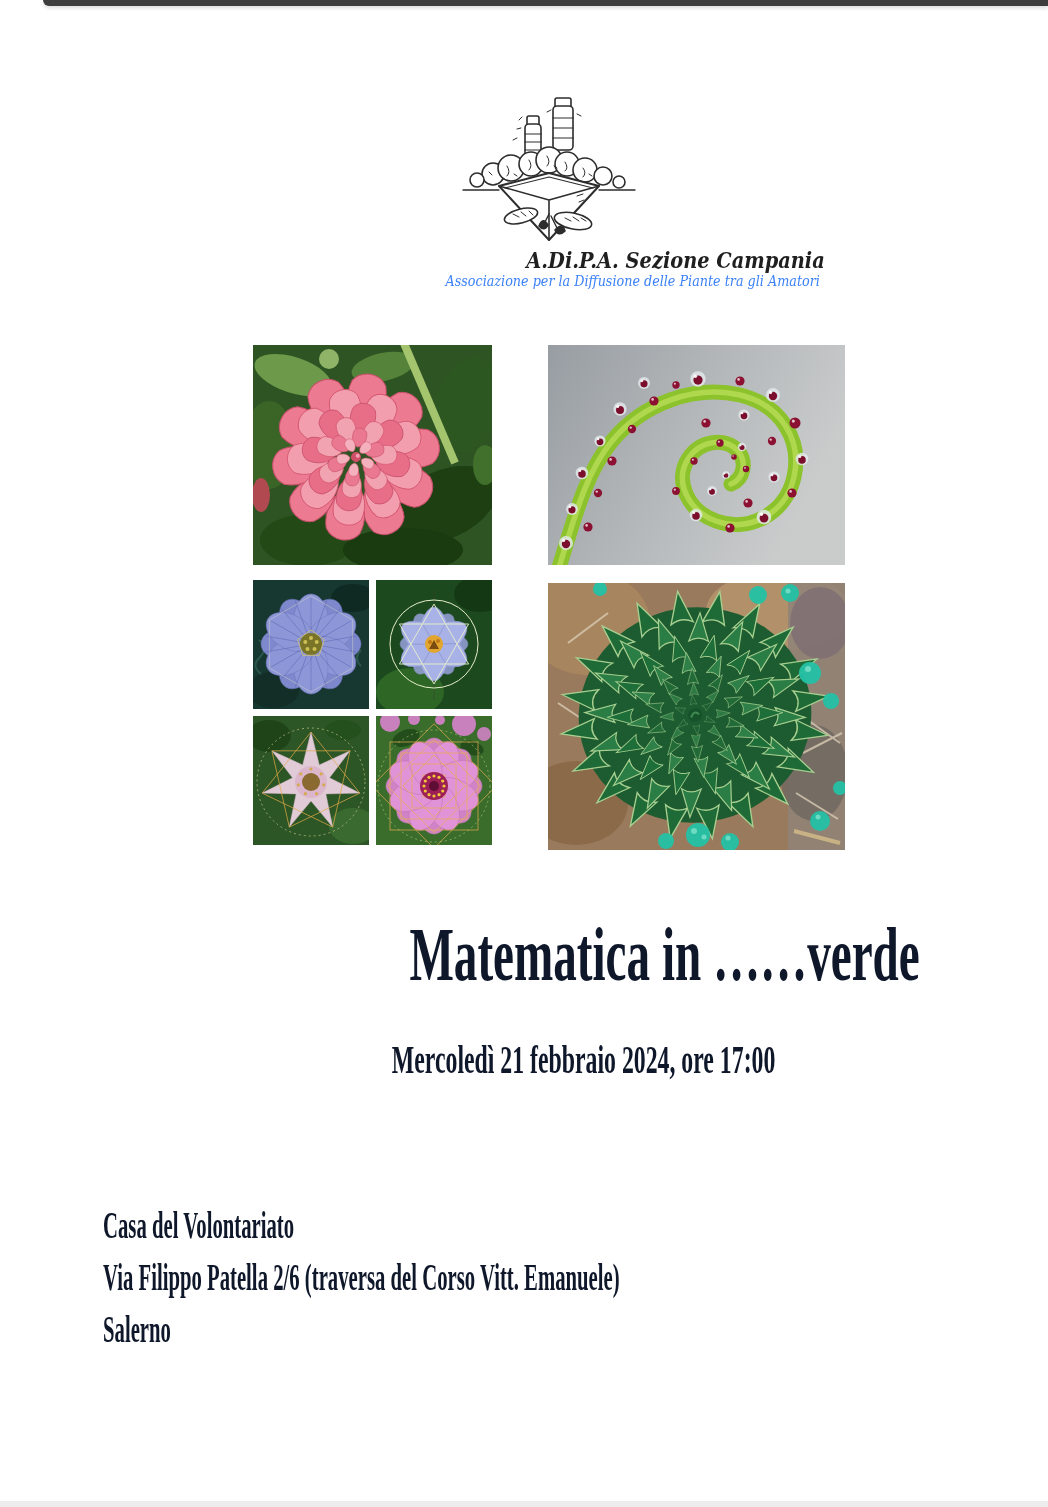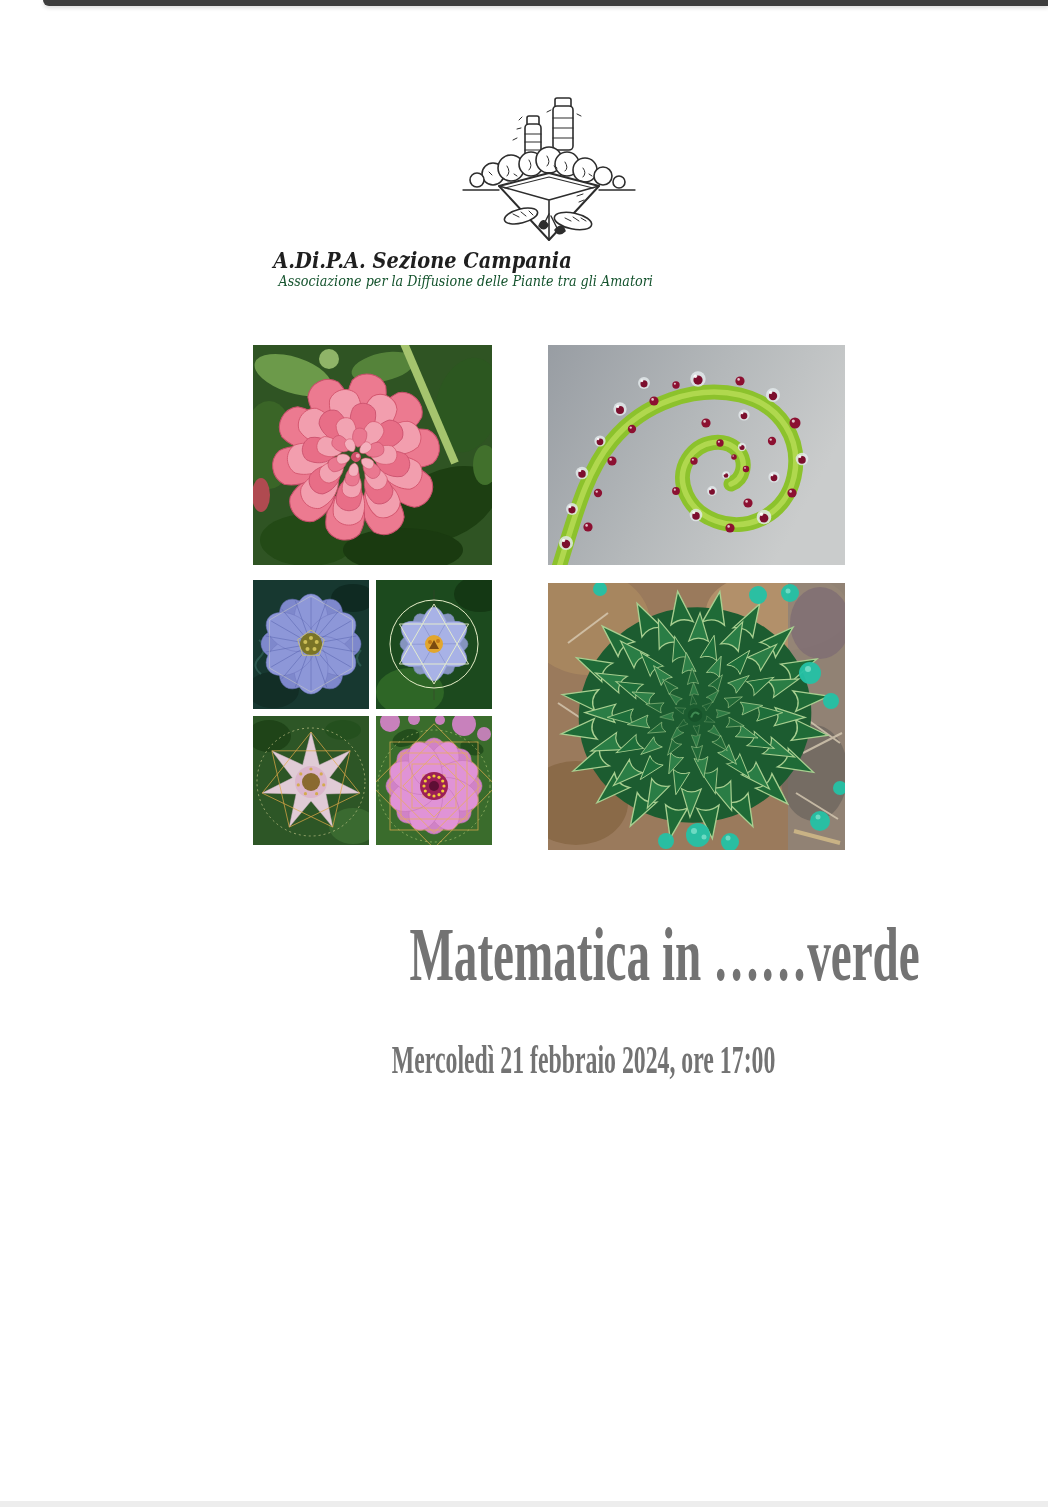--- a/index.html
+++ b/index.html
@@ -2,36 +2,36 @@
 <html><head>
 <meta charset="utf-8">
 <style>
   html,body{margin:0;padding:0;background:#fff;}
   .page{position:relative;width:1048px;height:1507px;background:#ffffff;overflow:hidden;
         font-family:"Liberation Serif",serif;}
   .topbar{position:absolute;top:0;left:43px;right:0;height:6px;background:#3d3d3d;
           border-bottom-left-radius:6px;box-shadow:0 2px 4px rgba(0,0,0,.14);}
   .bottomstrip{position:absolute;bottom:0;left:0;right:0;height:6px;background:#ededed;}
 
-  .logo-block{position:absolute;top:94px;left:253px;width:592px;text-align:left;color:#1f1f1f;}
+  .logo-block{position:absolute;top:94px;left:253px;width:592px;text-align:right;color:#1f1f1f;}
   .logo-block svg{display:block;margin:0 auto;}
   .org-name{font-family:"DejaVu Serif",serif;font-style:italic;font-weight:bold;
             font-size:22px;line-height:1.15;margin-top:4px;}
   .org-tagline{font-family:"DejaVu Serif",serif;font-style:italic;font-size:14.5px;
-               line-height:1.2;color:#14532d;}
+               line-height:1.2;color:#3b82f6;}
   .cx85{display:inline-block;transform:scaleX(.88);transform-origin:50% 0;white-space:nowrap;}
 
   .photo-grid{position:absolute;top:345px;left:253px;width:592px;display:flex;}
   .col-left{width:239px;}
   .col-right{width:297px;margin-left:56px;}
   .col-left svg,.col-right svg{display:block;}
   .ph-gap-l{margin-bottom:15px;}
   .ph-gap-r{margin-bottom:18px;}
 
-  .green{color:#737373;font-weight:bold;line-height:1;}
+  .green{color:#0f172a;font-weight:bold;line-height:1;}
   .t-center{position:absolute;left:253px;width:592px;text-align:center;}
   .title-main{top:916px;font-size:76px;}
   .title-sub{top:1006px;font-size:76px;}
   .title-date{top:1039px;font-size:41px;}
   .cxt{display:inline-block;transform:scaleX(.62);transform-origin:50% 0;white-space:nowrap;}
   .cxd{display:inline-block;transform:scaleX(.58);transform-origin:50% 0;white-space:nowrap;}
 
   .venue{position:absolute;left:103px;top:1207px;width:700px;}
   .venue p{margin:0 0 15px 0;font-size:37px;}
   .cxv{display:inline-block;transform:scaleX(.56);transform-origin:0 0;white-space:nowrap;}
@@ -546,15 +546,20 @@
             <circle cx="240" cy="8" r="2.5"></circle>
             <circle cx="270" cy="234" r="2.5"></circle>
         </g>
       </svg>
     </div>
   </div>
 
   <div class="t-center title-main green"><span class="cxt">Matematica in ……verde</span></div>
   <div class="t-center title-date green"><span class="cxd">Mercoledì 21 febbraio 2024, ore 17:00</span></div>
 
+  <div class="venue green">
+    <p><span class="cxv">Casa del Volontariato</span></p>
+    <p><span class="cxv">Via Filippo Patella 2/6 (traversa del Corso Vitt. Emanuele)</span></p>
+    <p><span class="cxv">Salerno</span></p>
+  </div>
 
   <div class="bottomstrip"></div>
 </div>
 
 </body></html>

